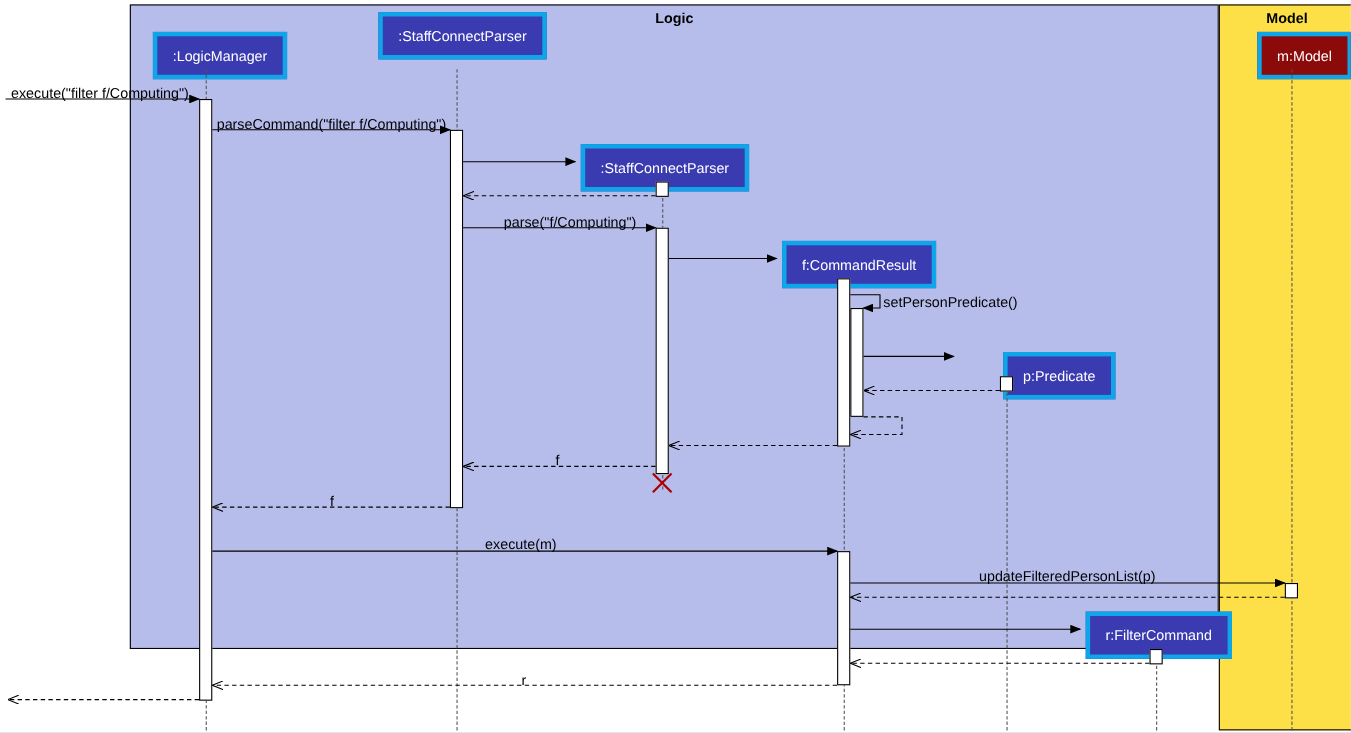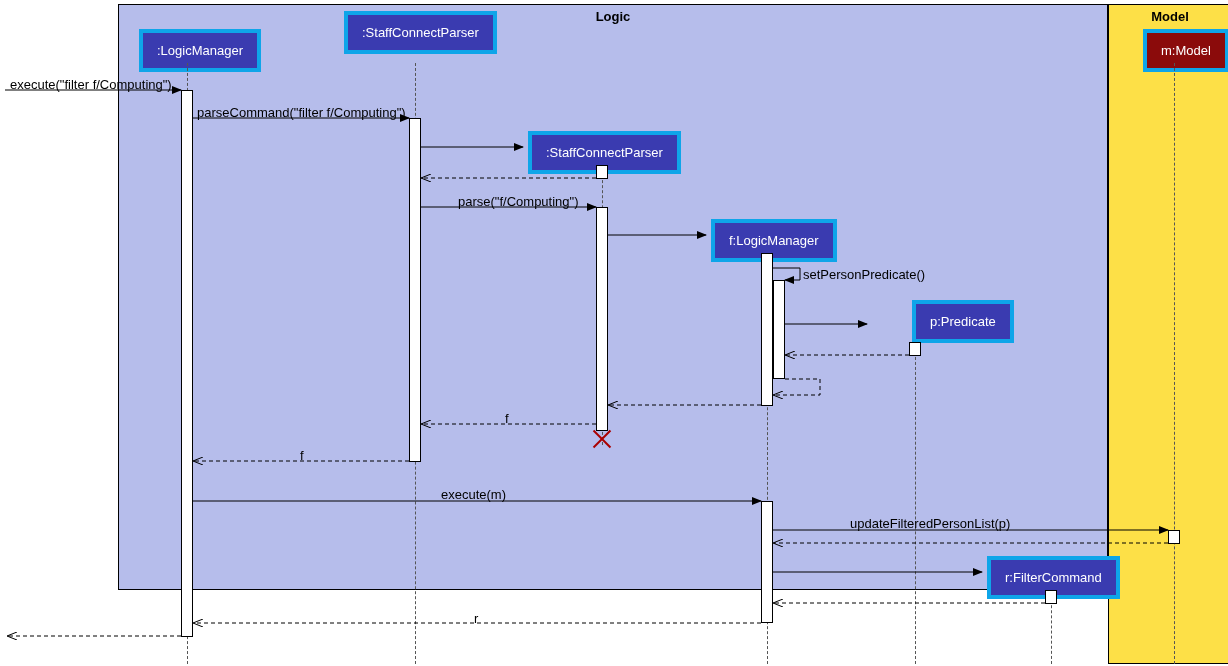--- a/index.html
+++ b/index.html
@@ -27,22 +27,22 @@
 <div class="frame frame-logic">
   <div class="frame-label">Logic</div>
 </div>
 <div class="frame frame-model">
   <div class="frame-label">Model</div>
 </div>
 
 <div class="participant" style="left:139px; top:29px;">:LogicManager</div>
 <div class="participant" style="left:344px; top:11px;">:StaffConnectParser</div>
 <div class="participant" style="left:528px; top:131px;">:StaffConnectParser</div>
-<div class="participant" style="left:711px; top:219px;">f:LogicManager</div>
-<div class="participant" style="left:872px; top:300px;margin-left:40px;">p:Predicate</div>
+<div class="participant" style="left:711px; top:219px;">f:CommandResult</div>
+<div class="participant" style="left:872px; top:320px;margin-left:40px;">p:Predicate</div>
 <div class="participant" style="left:987px; top:556px;">r:FilterCommand</div>
 <div class="participant participant-model" style="left:1143px; top:29px;">m:Model</div>
 
 <div class="lifeline" style="left:187px; top:63px; height:601px;"></div>
 <div class="lifeline" style="left:415px; top:63px; height:601px;"></div>
 <div class="lifeline" style="left:602px; top:165px; height:280px;"></div>
 <div class="lifeline" style="left:767px; top:253px; height:411px;"></div>
 <div class="lifeline" style="left:915px; top:342px; height:322px;"></div>
 <div class="lifeline" style="left:1051px; top:590px; height:74px;"></div>
 <div class="lifeline" style="left:1174px; top:63px; height:601px;"></div>
@@ -60,21 +60,21 @@
 
 <div class="destroy" style="left:592px; top:429px;"></div>
 
 <div class="msg-label" style="left:10px; top:77px;">execute("filter f/Computing")</div>
 <div class="msg-label" style="left:197px; top:105px;">parseCommand("filter f/Computing")</div>
 <div class="msg-label" style="left:458px; top:194px;">parse("f/Computing")</div>
 <div class="msg-label" style="left:803px; top:267px;">setPersonPredicate()</div>
 <div class="msg-label" style="left:505px; top:411px;">f</div>
 <div class="msg-label" style="left:300px; top:448px;">f</div>
 <div class="msg-label" style="left:441px; top:487px;">execute(m)</div>
-<div class="msg-label" style="left:850px; top:516px;">updateFilteredPersonList(p)</div>
+<div class="msg-label" style="left:890px; top:516px;">updateFilteredPersonList(p)</div>
 <div class="msg-label" style="left:474px; top:611px;">r</div>
 
 <svg class="arrows">
   <defs>
     <marker id="solid-arrow" markerWidth="10" markerHeight="8" refX="9" refY="4" orient="auto">
       <path d="M0,0 L10,4 L0,8 Z" fill="#000"></path>
     </marker>
     <marker id="open-arrow" markerWidth="10" markerHeight="8" refX="9" refY="4" orient="auto">
       <path d="M0,0 L10,4 L0,8" fill="none" stroke="#000" stroke-width="1"></path>
     </marker>

